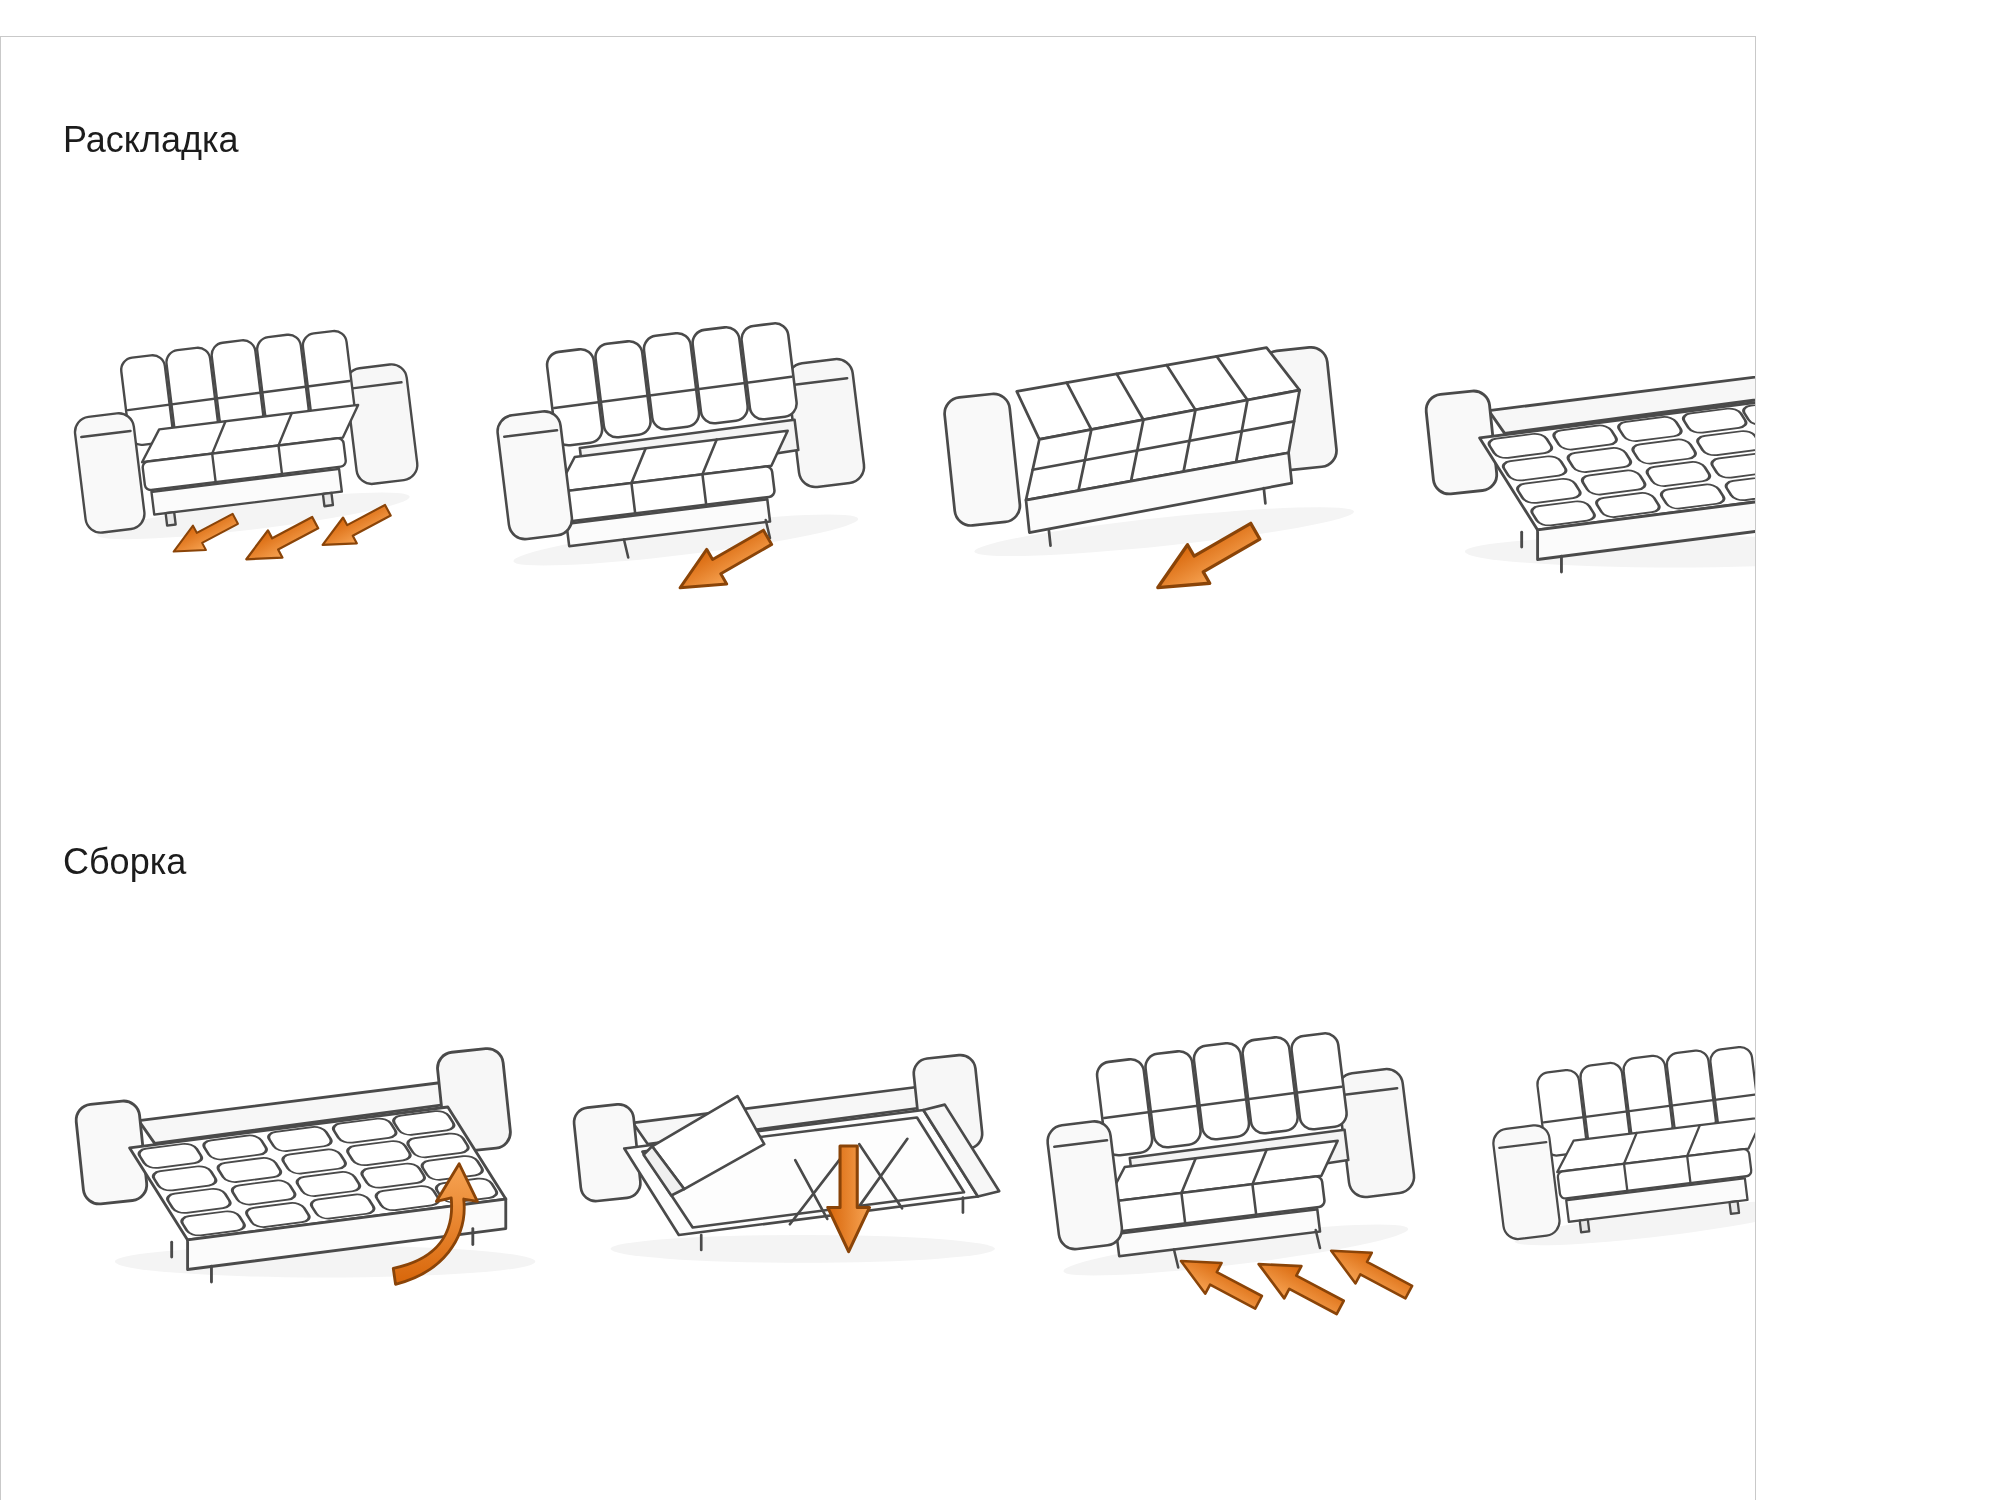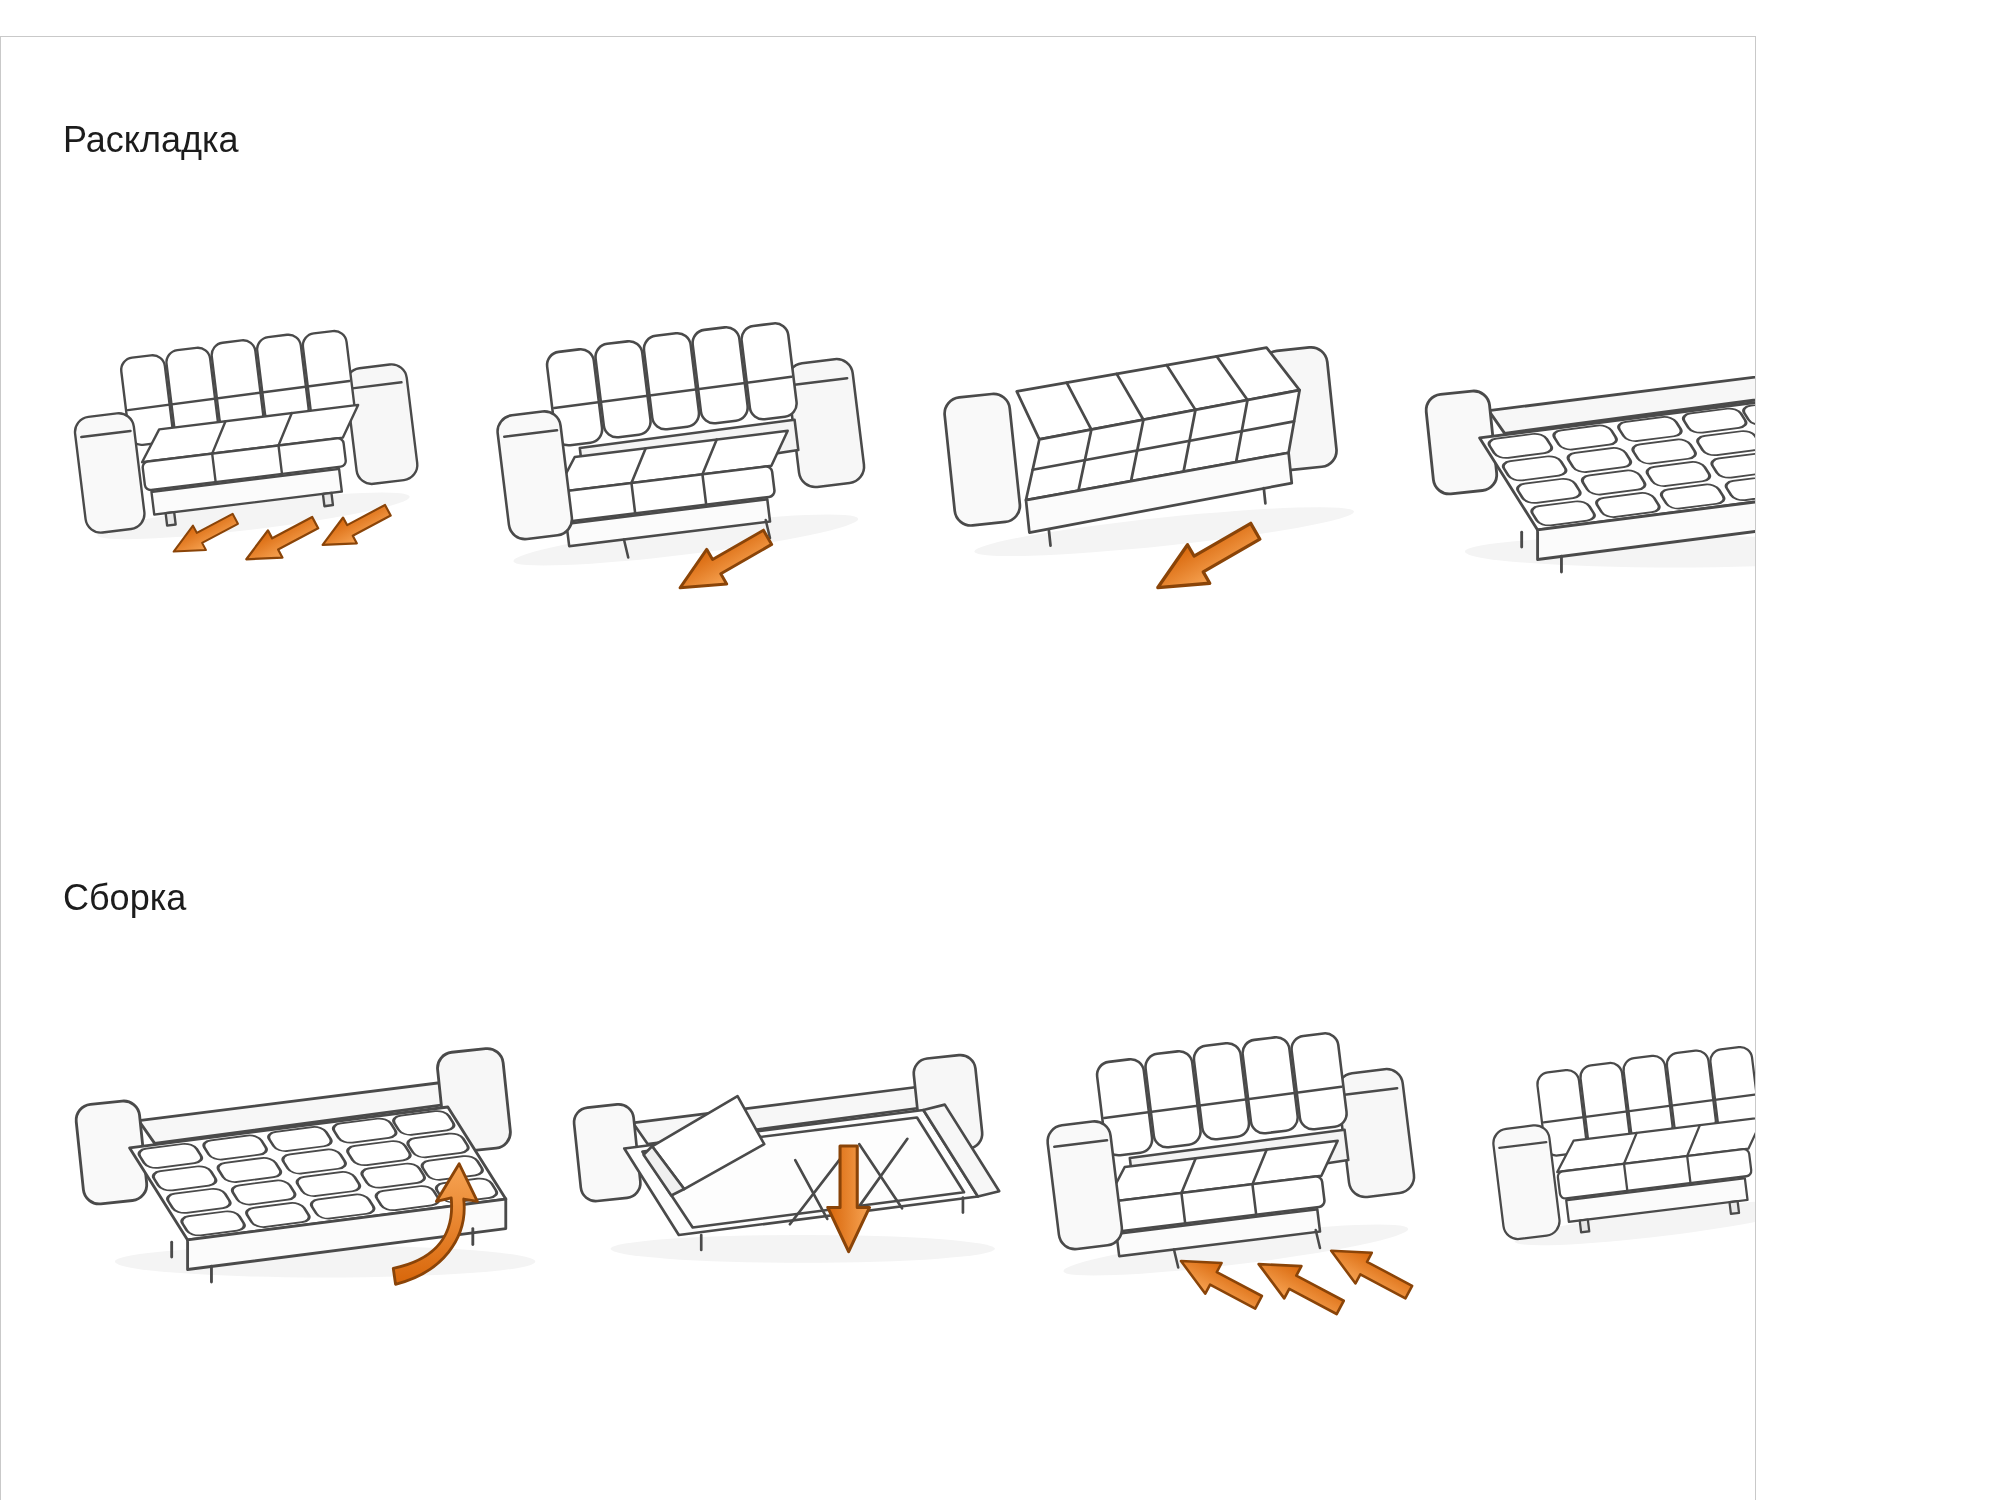--- a/index.html
+++ b/index.html
@@ -14,21 +14,21 @@
     margin-top:36px;
   }
   .section-title{
     font-size:36px;
     font-weight:400;
     color:#1c1c1c;
     margin:0;
     padding:0;
   }
   #title-unfold{position:absolute;left:62px;top:82px;}
-  #title-fold{position:absolute;left:62px;top:840px;text-align:right;}
+  #title-fold{position:absolute;left:62px;top:804px;text-align:right;}
   .step-row{
     position:absolute;
     left:40px;right:40px;
     display:flex;
     align-items:center;
     justify-content:space-between;
   }
   #row-unfold{top:200px;height:420px;}
   #row-fold{top:920px;height:400px;}
   figure{margin:0;padding:0;display:block;}

